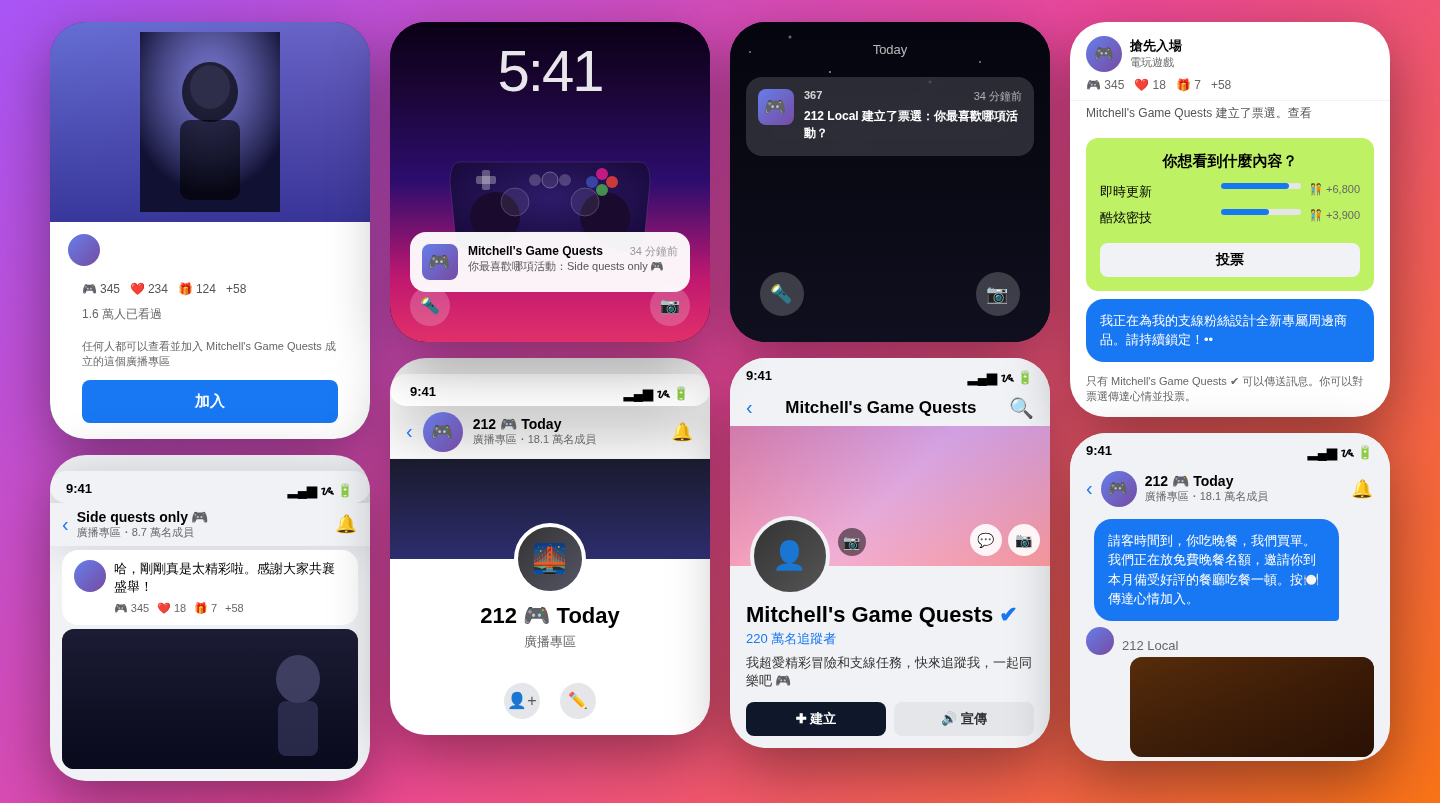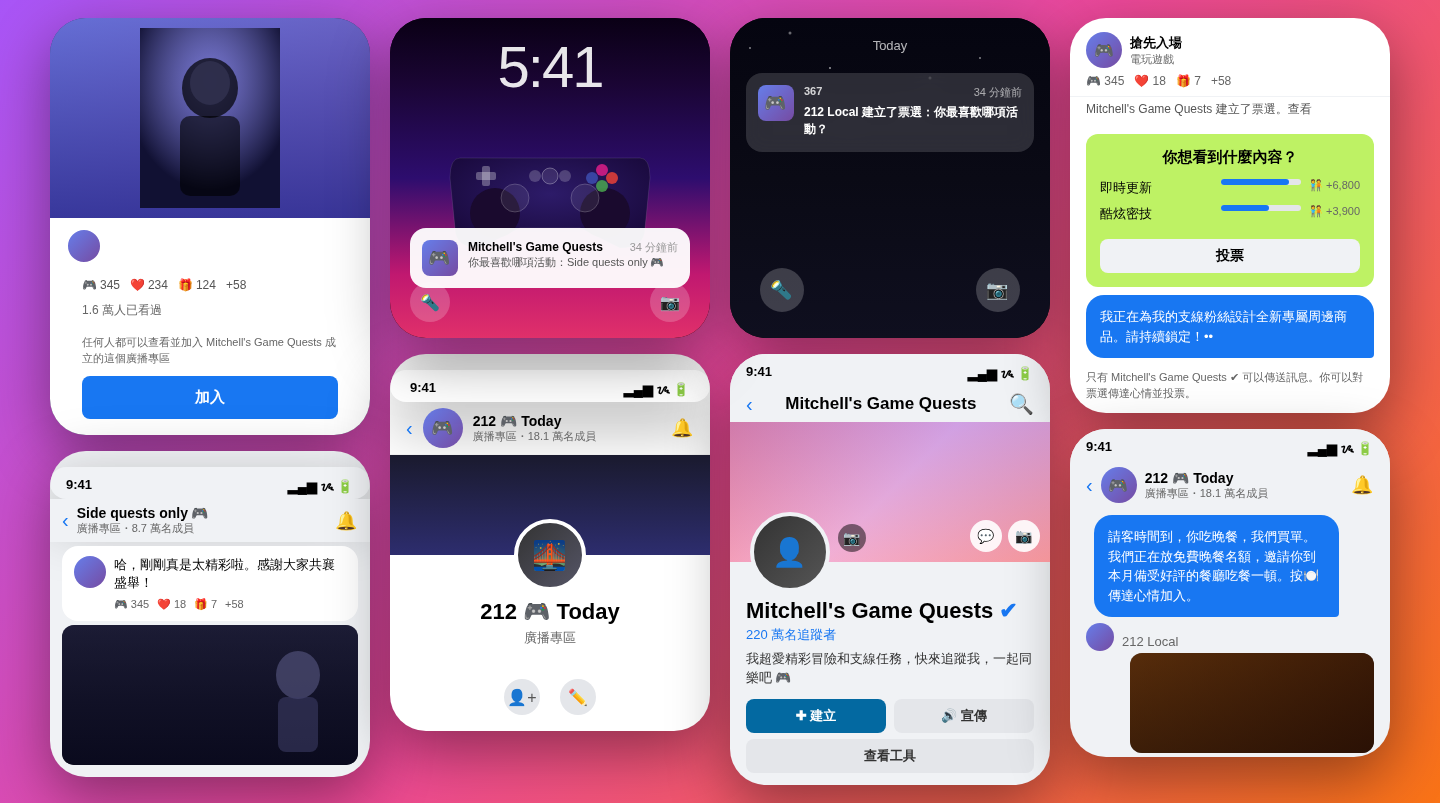--- a/index.html
+++ b/index.html
@@ -318,21 +318,21 @@
     .verified-badge { color: #1877f2; }
     .follower-count { font-size: 13px; color: #1877f2; margin-top: 2px; }
     .bio-text { font-size: 13px; color: #333; margin-top: 6px; line-height: 1.4; }
     .action-buttons {
       display: flex;
       gap: 8px;
       margin-top: 12px;
       flex-wrap: wrap;
     }
     .btn-create {
-      background: #0369a1;
+      background: #0f172a;
       color: #fff;
       border: none;
       border-radius: 8px;
       padding: 8px 16px;
       font-size: 13px;
       font-weight: 600;
       flex: 1;
       display: flex;
       align-items: center;
       gap: 4px;
@@ -674,21 +674,20 @@
         <div class="profile-page-name">
           <span>Mitchell's Game Quests</span>
           <span class="verified-badge">✔</span>
         </div>
         <div class="follower-count">220 萬名追蹤者</div>
         <div class="bio-text">我超愛精彩冒險和支線任務，快來追蹤我，一起同樂吧 🎮</div>
         <div class="action-buttons">
           <button class="btn-create">✚ 建立</button>
           <button class="btn-promote">🔊 宣傳</button>
         </div>
-        <button class="btn-tools">查看工具</button>
       </div>
     </div>
   </div>
 
   <div style="display: flex; flex-direction: column; gap: 0;">
 
     <div class="col4-top" style="border-radius:36px; overflow:hidden;">
 
       <div style="padding: 14px 16px 8px; border-bottom: 1px solid #f0f2f5;">
         <div style="display:flex; justify-content:space-between; align-items:center; margin-bottom:6px;">

